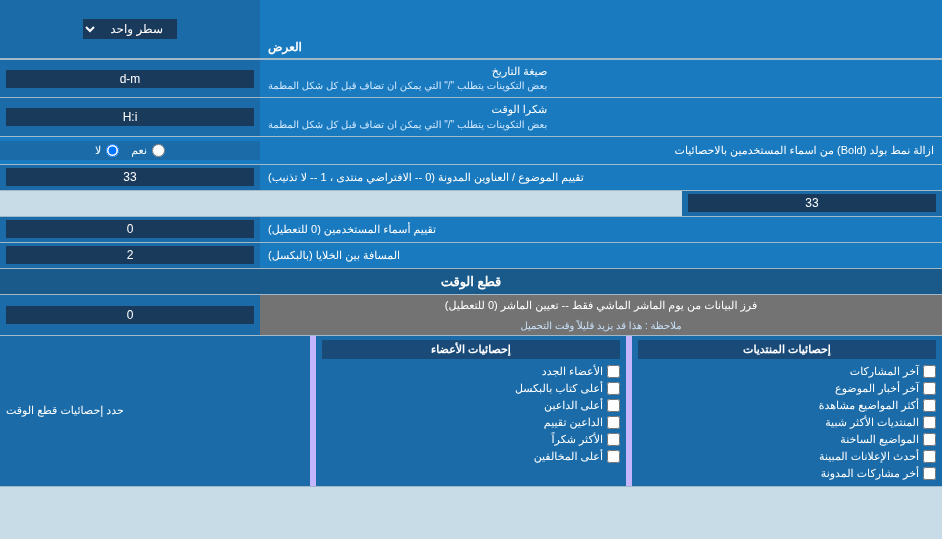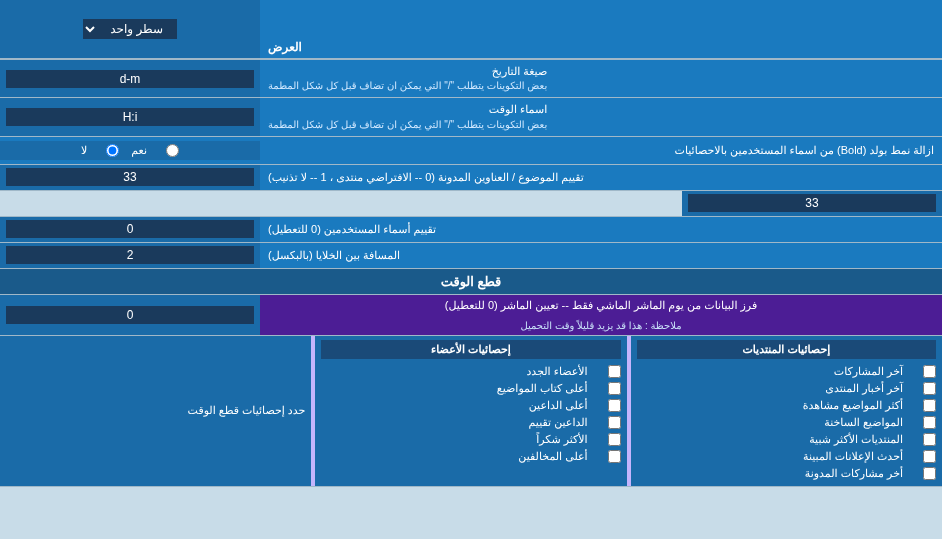--- a/index.html
+++ b/index.html
@@ -139,21 +139,21 @@
       justify-content: center;
       gap: 12px;
       padding: 3px 8px;
     }
 
     .radio-options label {
       color: #fff;
       font-size: 11px;
       display: flex;
       align-items: center;
-      gap: 19px;
+      gap: 5px;
       cursor: pointer;
     }
 
     .radio-options input[type="radio"] {
       cursor: pointer;
     }
 
     
     .note-row {
       display: flex;
@@ -167,21 +167,21 @@
       min-width: 260px;
       background: #1a6ba8;
       display: flex;
       align-items: center;
       justify-content: center;
       padding: 3px 6px;
     }
 
     .note-row-label {
       flex: 1;
-      background: #4c1d95;
+      background: #737373;
       color: #fff;
       padding: 4px 0;
       display: flex;
       align-items: center;
       justify-content: flex-end;
       text-align: right;
       font-size: 11px;
       flex-direction: column;
     }
 
@@ -197,41 +197,41 @@
 
     .three-col-stats {
       display: flex;
       background: #1a6ba8;
       border-bottom: 1px solid #a0b8c8;
     }
 
     .three-col-stats .col {
       flex: 1;
       padding: 4px 6px;
-      border-left: 4px solid #c4b5fd;
+      border-left: 6px solid #c4b5fd;
     }
 
     .three-col-stats .col:last-child {
       border-left: none;
     }
 
     .col-title {
       background: #1a4a78;
       color: #fff;
       text-align: center;
       font-weight: bold;
       font-size: 11px;
       padding: 3px;
       margin-bottom: 4px;
     }
 
     .checkbox-row-item {
       display: flex;
       align-items: flex-start;
-      gap: 20px;
+      gap: 4px;
       color: #fff;
       font-size: 11px;
       padding: 2px 0;
       direction: rtl;
     }
   </style>
 </head>
 <body>
 
 <div class="main-container">
@@ -259,21 +259,21 @@
       </div>
     </div>
     <div class="row-input">
       <input type="text" value="d-m" style="">
     </div>
   </div>
 
   <div class="row">
     <div class="row-label">
       <div>
-        <div>اسماء الوقت</div>
+        <div>شكرا الوقت</div>
         <div class="row-label-small">بعض التكوينات يتطلب "/" التي يمكن ان تضاف قبل كل شكل المطمة</div>
       </div>
     </div>
     <div class="row-input">
       <input type="text" value="H:i" style="">
     </div>
   </div>
 
   <div class="radio-row">
     <div class="radio-label">ازالة نمط بولد (Bold) من اسماء المستخدمين بالاحصائيات</div>
@@ -331,71 +331,71 @@
   <div class="three-col-stats">
 
     <div class="col">
       <div class="col-title">إحصائيات المنتديات</div>
       <div class="checkbox-row-item">
         <input type="checkbox" style="">
         <span>آخر المشاركات</span>
       </div>
       <div class="checkbox-row-item">
         <input type="checkbox" style="">
-        <span>آخر أخبار المنتدى</span>
+        <span>آخر أخبار الموضوع</span>
       </div>
       <div class="checkbox-row-item">
         <input type="checkbox" style="">
         <span>أكثر المواضيع مشاهدة</span>
       </div>
       <div class="checkbox-row-item">
         <input type="checkbox" style="">
+        <span>المنتديات الأكثر شبية</span>
+      </div>
+      <div class="checkbox-row-item">
+        <input type="checkbox" style="">
         <span>المواضيع الساخنة</span>
-      </div>
-      <div class="checkbox-row-item">
-        <input type="checkbox" style="">
-        <span>المنتديات الأكثر شبية</span>
       </div>
       <div class="checkbox-row-item">
         <input type="checkbox" style="">
         <span>أحدث الإعلانات المبينة</span>
       </div>
       <div class="checkbox-row-item">
         <input type="checkbox" style="">
         <span>أخر مشاركات المدونة</span>
       </div>
     </div>
 
     <div class="col">
       <div class="col-title">إحصائيات الأعضاء</div>
       <div class="checkbox-row-item">
         <input type="checkbox" style="">
         <span>الأعضاء الجدد</span>
       </div>
       <div class="checkbox-row-item">
         <input type="checkbox" style="">
-        <span>أعلى كتاب المواضيع</span>
+        <span>أعلى كتاب بالبكسل</span>
       </div>
       <div class="checkbox-row-item">
         <input type="checkbox" style="">
         <span>أعلى الداعين</span>
       </div>
       <div class="checkbox-row-item">
         <input type="checkbox" style="">
         <span>الداعين تقييم</span>
       </div>
       <div class="checkbox-row-item">
         <input type="checkbox" style="">
         <span>الأكثر شكراً</span>
       </div>
       <div class="checkbox-row-item">
         <input type="checkbox" style="">
         <span>أعلى المخالفين</span>
       </div>
     </div>
 
-    <div class="col" style="display:flex; align-items:center; justify-content:flex-start;">
+    <div class="col" style="display:flex; align-items:center; justify-content:flex-end;">
       <div style="color:#fff; font-size:11px; text-align:center;">حدد إحصائيات قطع الوقت</div>
     </div>
 
   </div>
 
 </div>
 
 </body></html>

